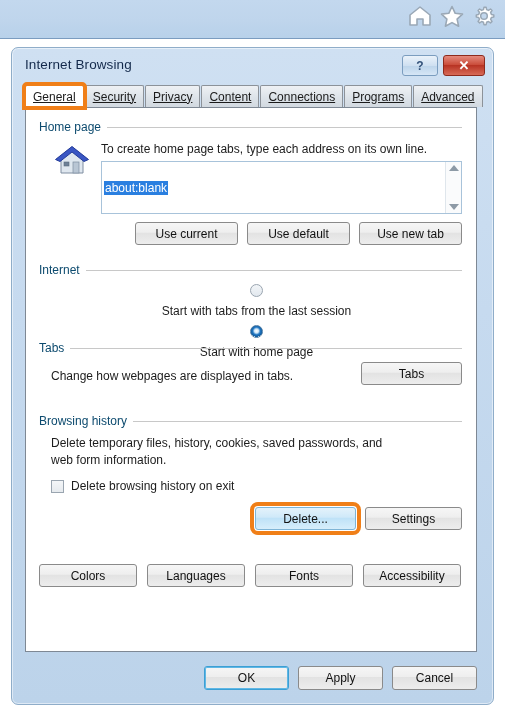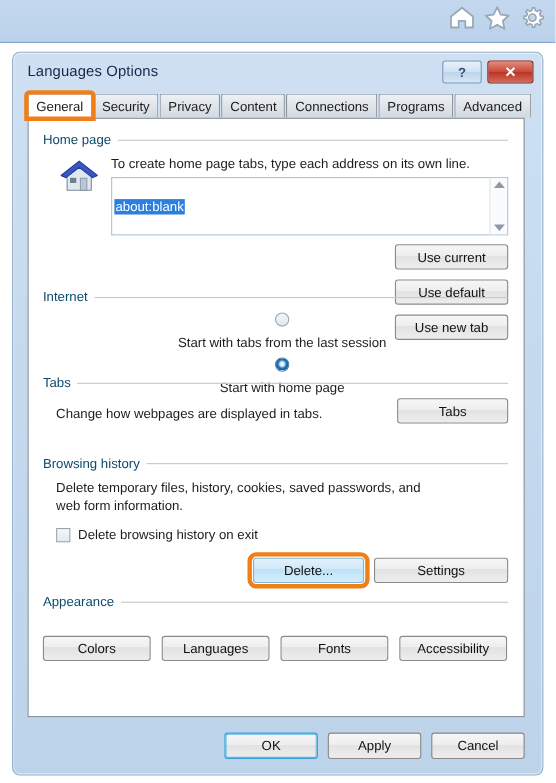--- a/index.html
+++ b/index.html
@@ -65,21 +65,21 @@
     position:relative; height:23px; margin-left:13px; margin-right:16px;
     display:flex; align-items:flex-end;
   }
   .tab{
     height:22px; padding:0 7px;
     display:flex; align-items:center; justify-content:center;
     font-size:12px; color:#1b1b1b;
     background:linear-gradient(to bottom,#eef1f4,#dde3e9 55%,#d2d9e0);
     border:1px solid #8c9299; border-bottom:none;
     border-radius:2px 2px 0 0; margin-right:1px;
-    cursor:default; white-space:nowrap;
+    cursor:default; white-space:nowrap;text-decoration:underline;
   }
   .tab.active{
     background:#ffffff; border-color:#8c9299; position:relative; z-index:3;
   }
   .tab.highlight{
     outline:4px solid #f07f18; outline-offset:-1px; z-index:5;
   }
 
   
   #panel{
@@ -134,21 +134,21 @@
   #homepage-scrollbar{
     width:16px; border-left:1px solid #dfe6ec; background:#fafbfc;
     display:flex; flex-direction:column; justify-content:space-between;
     align-items:center; padding:3px 0;
   }
   .sb-arrow{ width:0;height:0; }
   .sb-up{ border-left:5px solid transparent;border-right:5px solid transparent;border-bottom:6px solid #8d9aa6; }
   .sb-down{ border-left:5px solid transparent;border-right:5px solid transparent;border-top:6px solid #8d9aa6; }
 
   #homepage-buttons{
-    position:absolute; right:0; top:102px; display:flex; gap:9px;flex-direction:column;
+    position:absolute; right:0; top:102px; display:flex; gap:9px;
   }
   #homepage-buttons .btn{ width:103px; }
 
   
   .radio-row{ display:flex; align-items:center; gap:7px; margin-top:7px;flex-direction:column; }
   .radio{
     width:13px;height:13px;border-radius:50%;
     background:linear-gradient(to bottom,#f2f5f8,#e2e8ee);
     border:1px solid #9aa5b0; position:relative; flex:none;
   }
@@ -197,21 +197,21 @@
         <path d="M13 3.2 l2.1 0 .5 2.4 1.9 .8 2-1.4 1.5 1.5 -1.4 2 .8 1.9 2.4 .5 0 2.1 -2.4 .5 -.8 1.9 1.4 2 -1.5 1.5 -2-1.4 -1.9 .8 -.5 2.4 -2.1 0 -.5-2.4 -1.9-.8 -2 1.4 -1.5-1.5 1.4-2 -.8-1.9 -2.4-.5 0-2.1 2.4-.5 .8-1.9 -1.4-2 1.5-1.5 2 1.4 1.9-.8 Z" fill="#ffffff" stroke="#9aa8b6" stroke-width="1.5" stroke-linejoin="round"></path>
         <circle cx="13" cy="12" r="3.3" fill="#c3d8ee" stroke="#9aa8b6" stroke-width="1.5"></circle>
       </svg>
     </span>
   </div>
 </div>
 
 <div id="dialog">
 
   <div id="dialog-titlebar">
-    <span id="dialog-title">Languages Options</span>
+    <span id="dialog-title">Internet Browsing</span>
     <div id="titlebar-buttons">
       <div class="tb-btn" id="help-button">?</div>
       <div class="tb-btn" id="close-button">✕</div>
     </div>
   </div>
 
   <div id="tabstrip">
     <div class="tab active highlight">General</div>
     <div class="tab">Security</div>
     <div class="tab">Privacy</div>
@@ -293,29 +293,25 @@
       <div style="margin-left:12px;margin-top:8px;">
         <div class="body-text">Delete temporary files, history, cookies, saved passwords, and</div>
         <div class="body-text" style="margin-top:3px;">web form information.</div>
         <div class="check-row" style="margin-top:12px;">
           <span class="checkbox"></span>
           <span class="body-text">Delete browsing history on exit</span>
         </div>
       </div>
       <div style="display:flex;justify-content:flex-end;gap:9px;margin-top:14px;">
         <div class="btn hover highlight" style="width:101px;">Delete...</div>
-        <div class="btn" style="width:122px;">Settings</div>
+        <div class="btn" style="width:97px;">Settings</div>
       </div>
     </div>
 
     <div class="group" style="top:432px;">
-      <div class="group-title">
-        <span>Appearance</span>
-        <span class="rule"></span>
-      </div>
       <div id="appearance-buttons">
         <div class="btn">Colors</div>
         <div class="btn">Languages</div>
         <div class="btn">Fonts</div>
         <div class="btn">Accessibility</div>
       </div>
     </div>
 
   </div>
 

